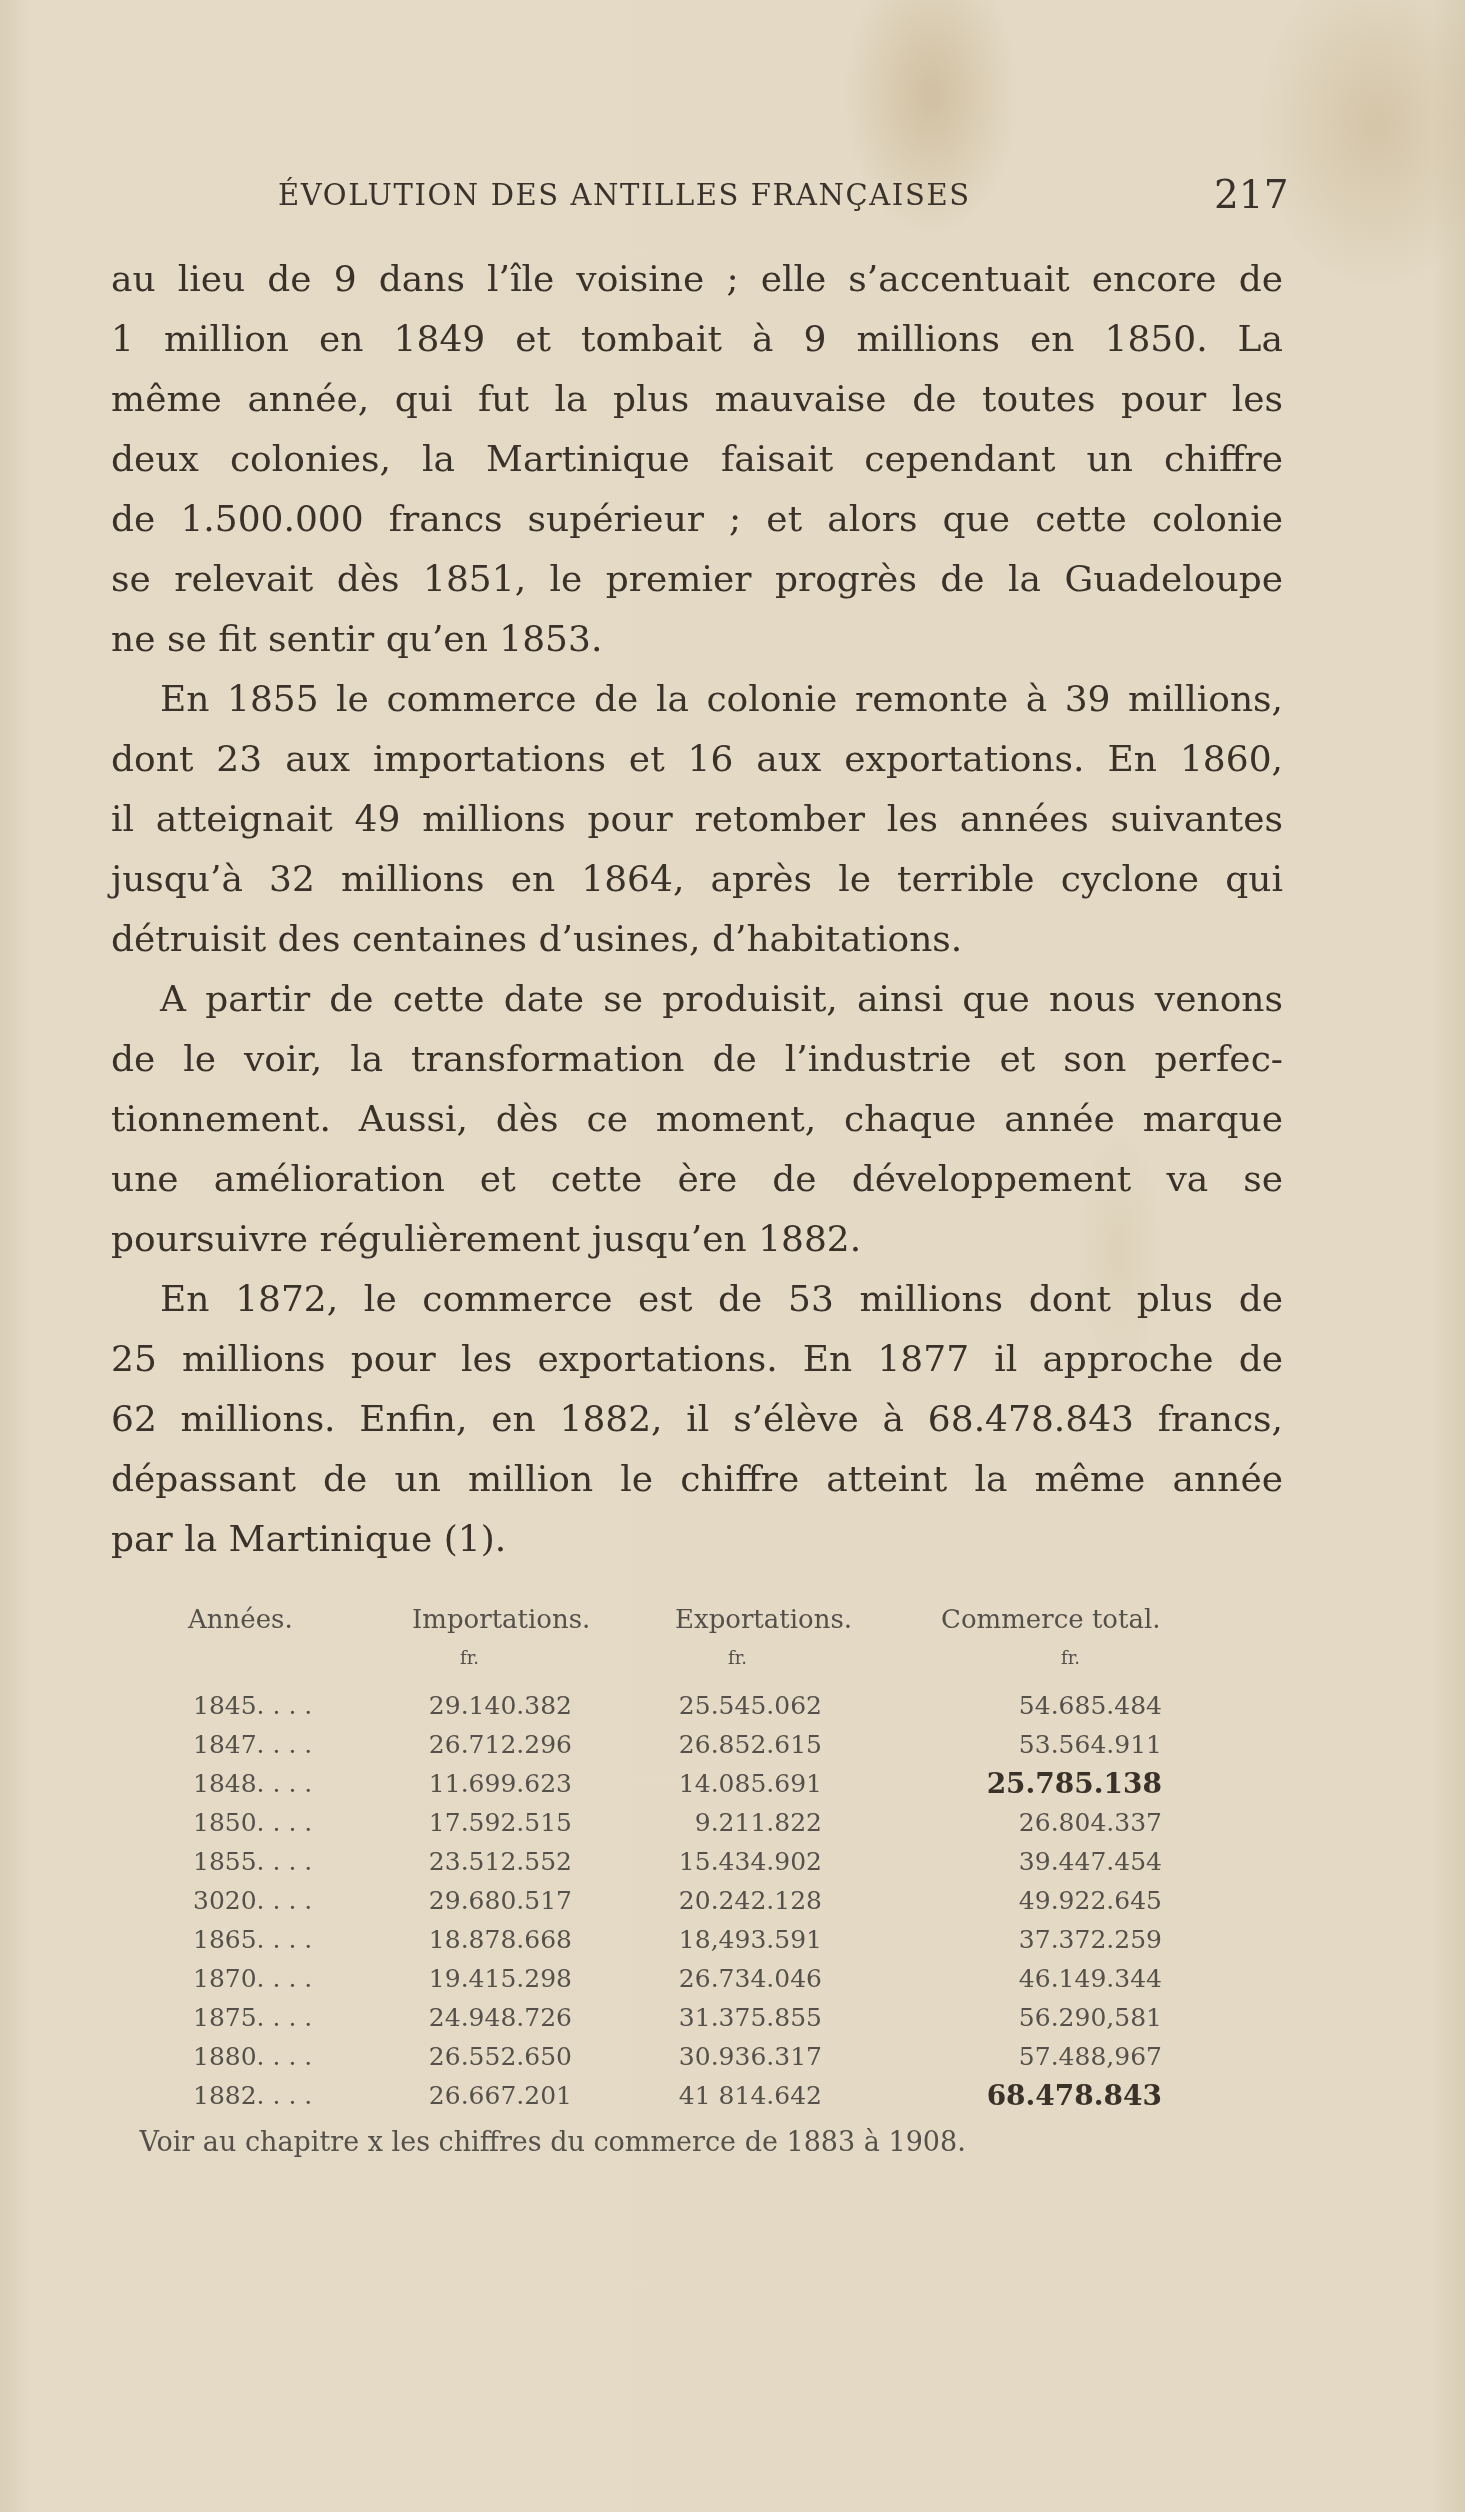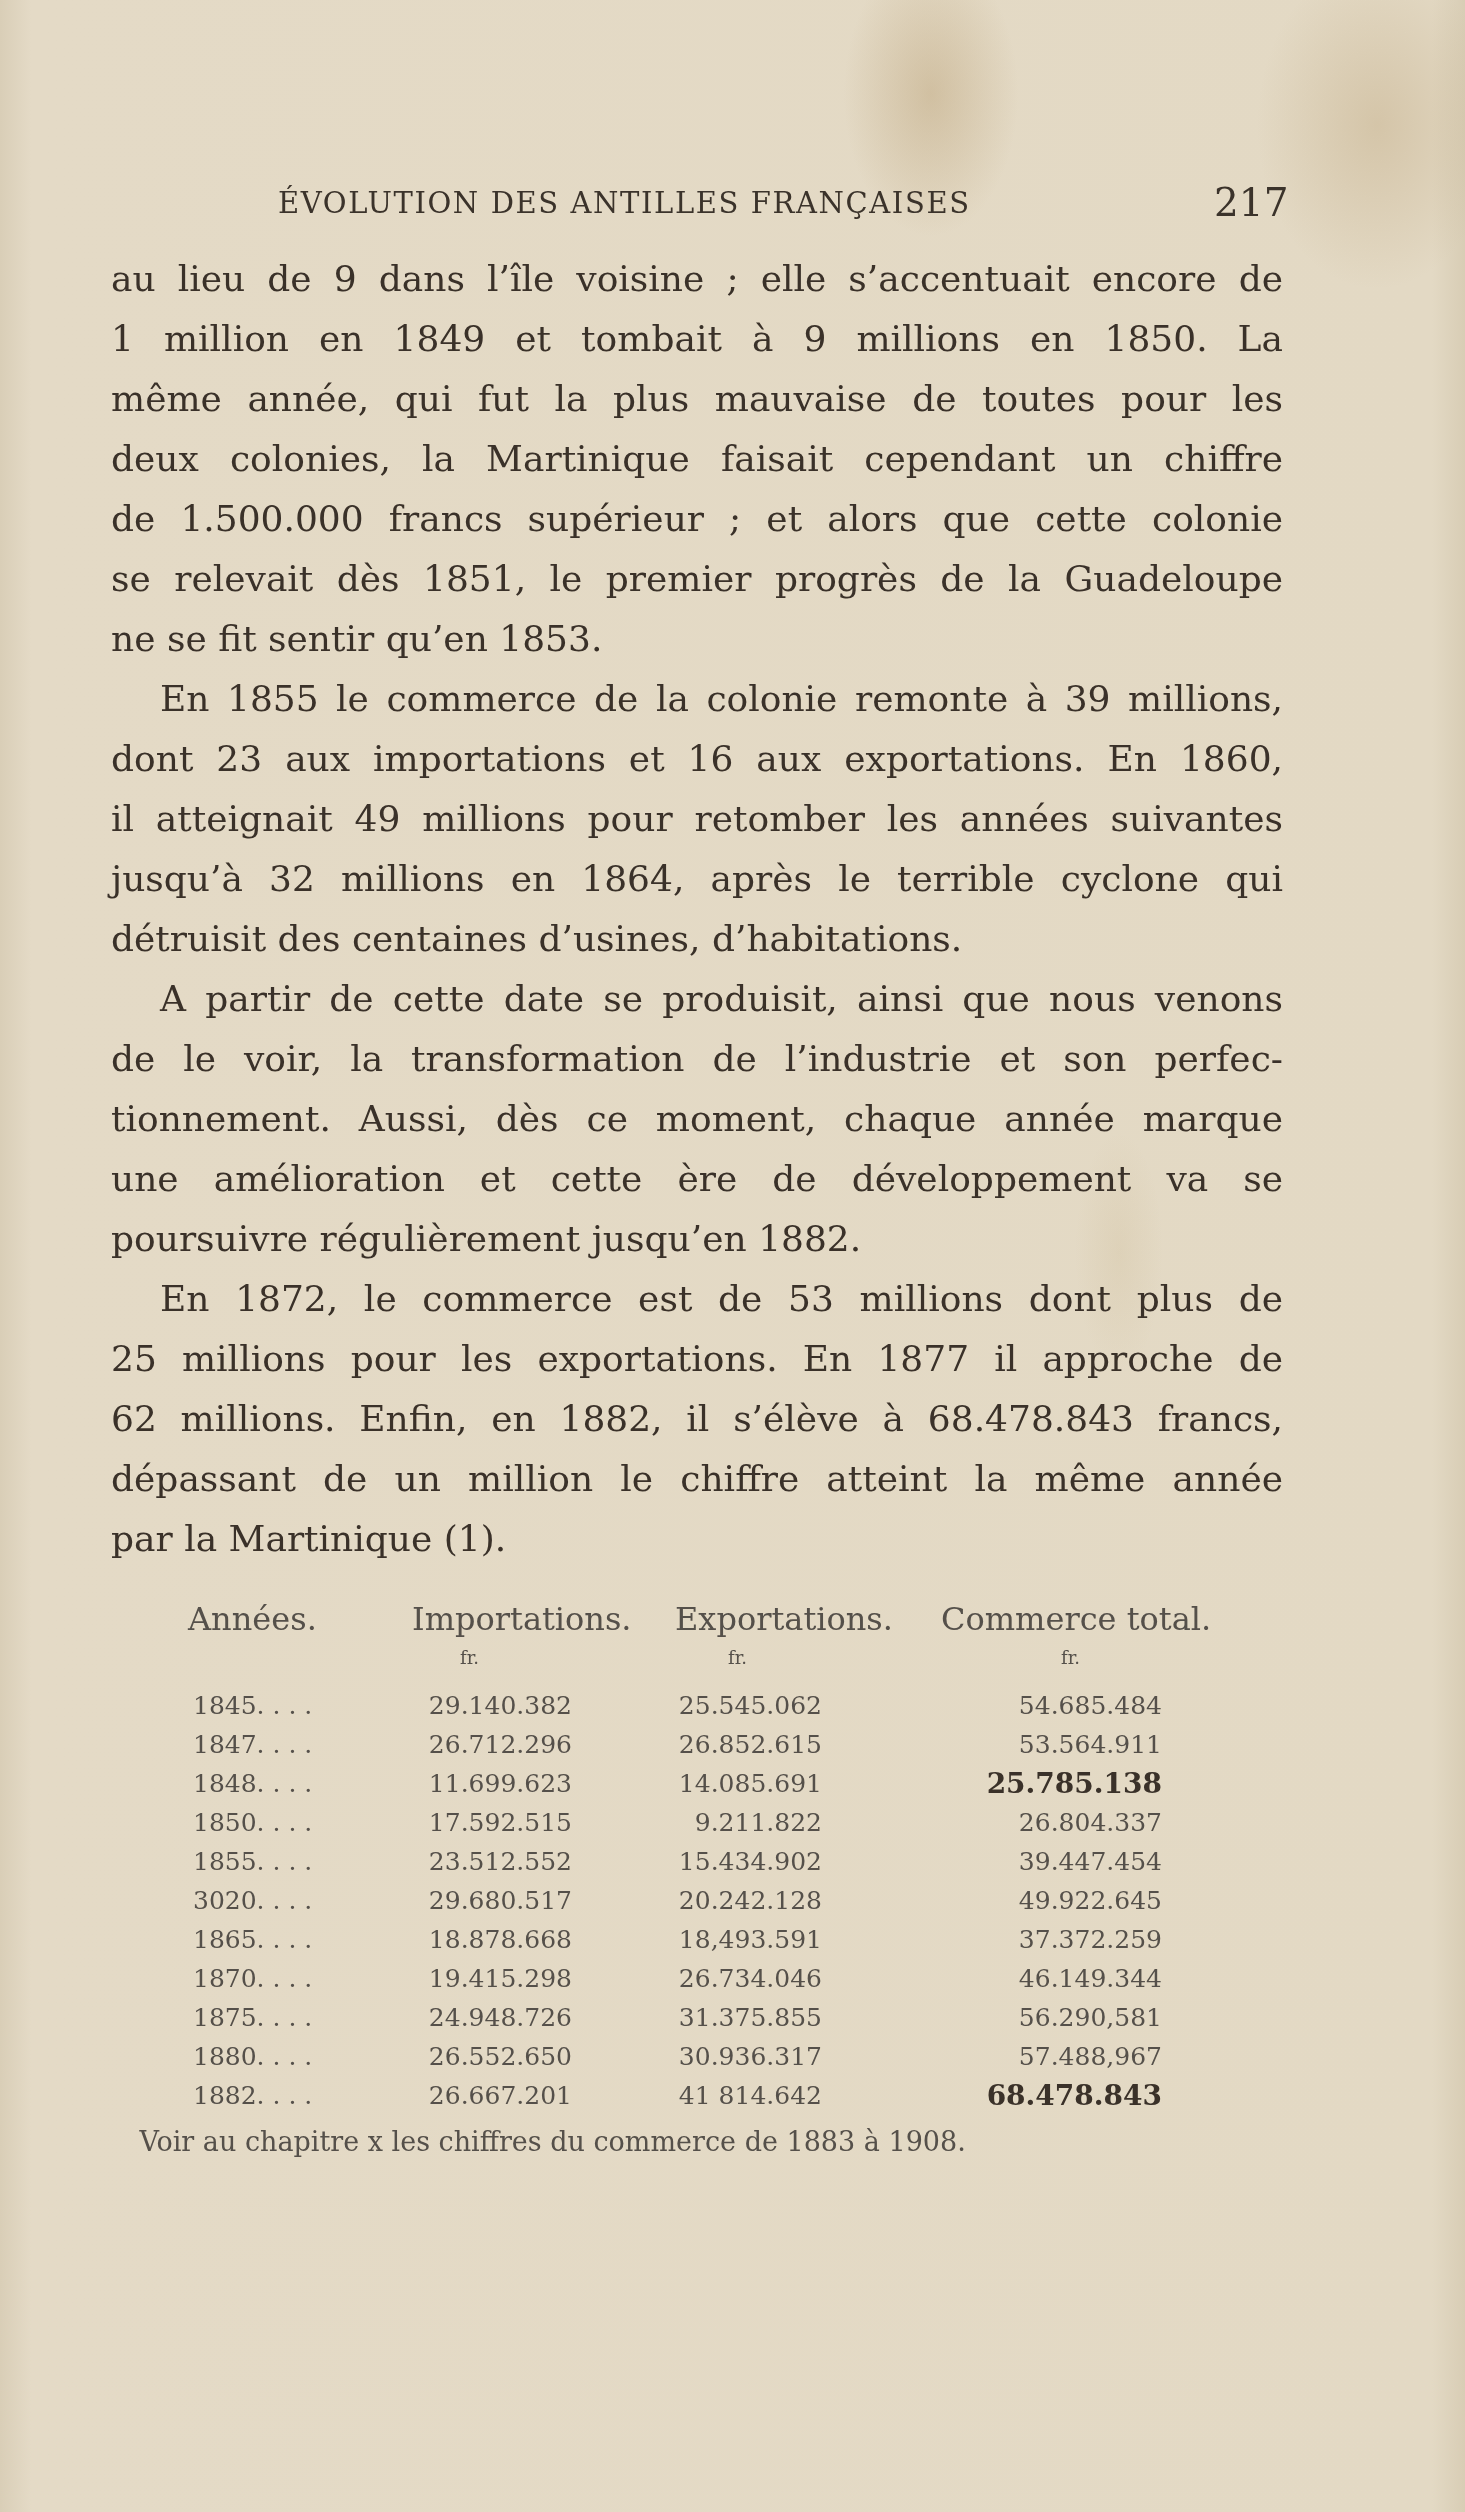--- a/index.html
+++ b/index.html
@@ -19,21 +19,21 @@
       position: absolute;
       inset: 0;
       background:
         radial-gradient(ellipse 125px 203px at 931px 94px, rgba(160,125,70,0.28), rgba(160,125,70,0) 70%),
         radial-gradient(ellipse 172px 235px at 1377px 125px, rgba(160,125,70,0.22), rgba(160,125,70,0) 70%),
         radial-gradient(ellipse 63px 172px at 1119px 1252px, rgba(170,140,80,0.10), rgba(170,140,80,0) 70%),
         linear-gradient(90deg, #d9ceb7 0px, #e4dac6 31px, #e3d9c4 1432px, #d8cdb5 1465px);
     }
     .running-head {
       position: absolute;
-      top: 180px;
+      top: 172px;
       left: 278px;
       width: 1056px;
       height: 55px;
       font-size: 29px;
       letter-spacing: 1.6px;
       color: #3b332b;
     }
     .running-head .title {
       position: absolute;
       left: 0;
@@ -88,21 +88,21 @@
     .fn-row {
       position: relative;
       height: 39px;
       line-height: 39px;
       font-size: 25px;
       white-space: nowrap;
     }
     .fn-row.header {
       height: 36px;
       line-height: 36px;
-      font-size: 32px;
+      font-size: 26px;
     }
     .fn-row.units {
       height: 49px;
       line-height: 42px;
       font-size: 18px;
     }
     .fn-row span {
       position: absolute;
       top: 0;
     }

